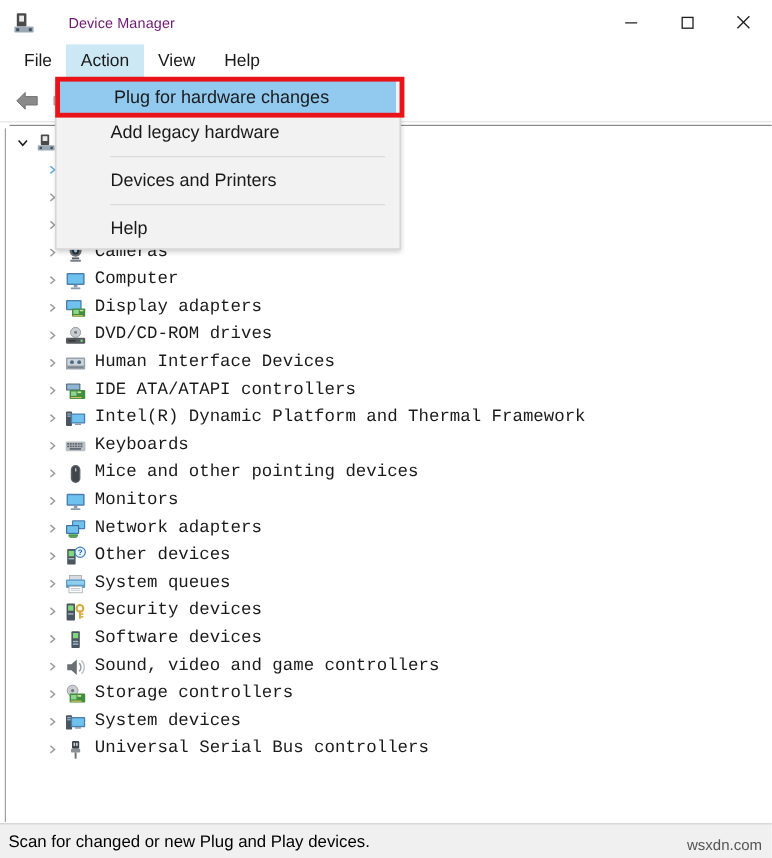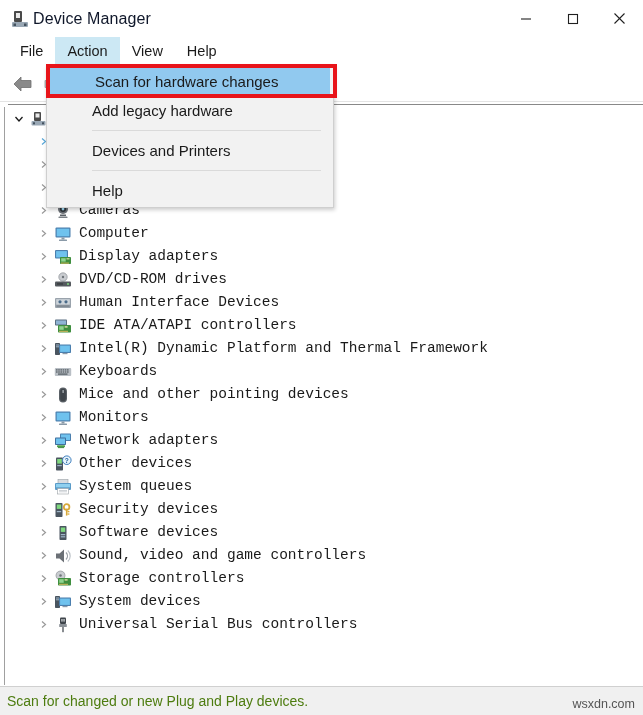--- a/index.html
+++ b/index.html
@@ -34,23 +34,23 @@
     display: flex;
     align-items: center;
   }
   .title-icon {
     margin-left: 10px;
     width: 22px; height: 22px;
     position: relative;
     flex: none;
   }
   .title-text {
-    margin-left: 1px;
-    font-size: 16px;
-    color: #0f172a;
+    margin-left: 25px;
+    font-size: 12px;
+    color: #701a75;
     letter-spacing: 0.1px;
   }
   .win-buttons {
     position: absolute;
     right: 0; top: 0;
     height: 37px;
     display: flex;
   }
   .win-btn {
     width: 47px; height: 37px;
@@ -161,21 +161,21 @@
     width: 643px; height: 29px;
     background: #f0f0f0;
     border-top: 1px solid #d0d0d0;
     box-sizing: border-box;
     display: flex;
     align-items: center;
   }
   .status-text {
     margin-left: 7px;
     font-size: 14px;
-    color: #4d7c0f;
+    color: #000000;
   }
   .watermark {
     position: absolute;
     right: 8px;
     bottom: 4px;
     font-size: 12.5px;
     color: #555555;
   }
 
   
@@ -679,21 +679,21 @@
           <rect x="5.2" y="8" width="7.6" height="3" rx="0.6" fill="#8a9096"></rect>
           <rect x="8.2" y="11" width="1.6" height="5.2" fill="#6b7076"></rect>
         </svg>
       </span>
       <span class="tree-label">Universal Serial Bus controllers</span>
     </div>
 
   </div>
 
   <div class="dropdown">
-    <div class="dd-item highlight">Scan for hardware changes</div>
+    <div class="dd-item highlight">Plug for hardware changes</div>
     <div class="dd-item">Add legacy hardware</div>
     <div class="dd-sep"></div>
     <div class="dd-item">Devices and Printers</div>
     <div class="dd-sep"></div>
     <div class="dd-item">Help</div>
   </div>
 
   <div class="annot-box"></div>
 
   <div class="statusbar">

